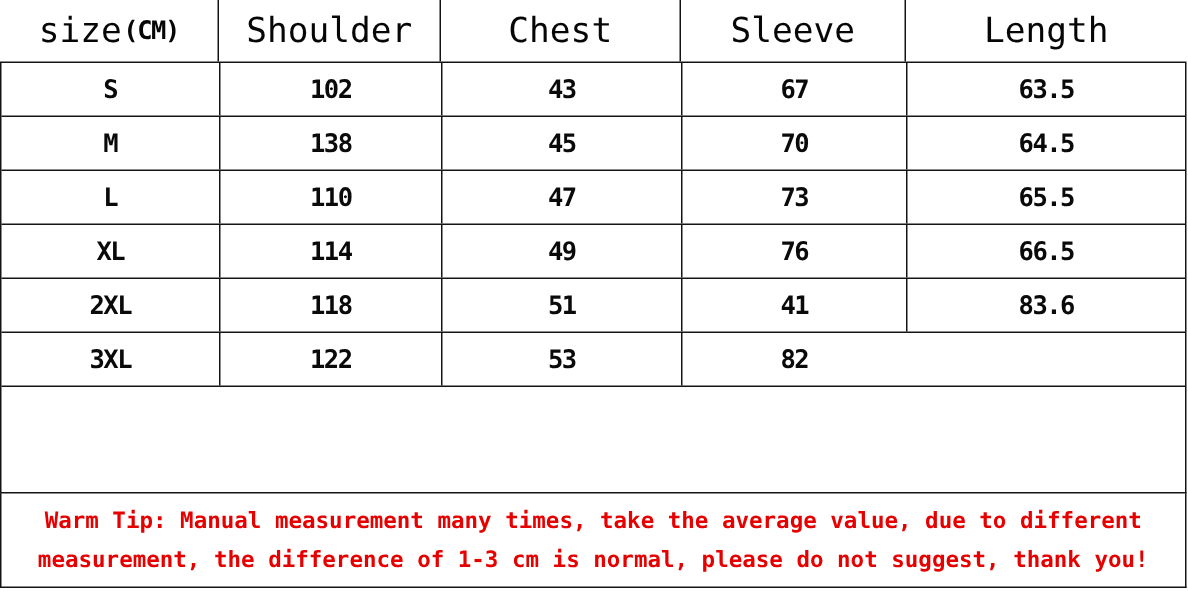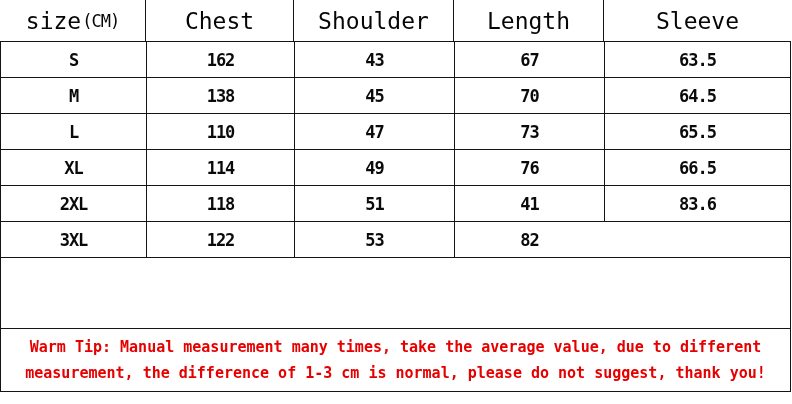--- a/index.html
+++ b/index.html
@@ -20,21 +20,21 @@
   
   .thead {
     height: 42px;
     border-bottom: 1px solid #141414;
   }
   .th {
     display: flex; align-items: center; justify-content: center;
     font-size: 23px; color: #060606; font-weight: 500;
     letter-spacing: 0px; white-space: nowrap;
   }
-  .th .unit { font-size: 17px; font-weight: 400; margin-left: 1px; letter-spacing: -1px; }
+  .th .unit { font-size: 17px; font-weight: 700; margin-left: 1px; letter-spacing: -1px; }
   .th + .th { border-left: 1px solid #141414; }
 
   
   .tbody { border-left: 1px solid #141414; border-right: 1px solid #141414; }
   .trow { height: 36px; border-bottom: 1px solid #141414; }
   .tcell {
     display: flex; align-items: center; justify-content: center;
     font-size: 17px; font-weight: 700; color: #0a0a0a;
     letter-spacing: -1px;
   }
@@ -66,30 +66,30 @@
 </head>
 <body>
 
 <div class="sheet">
 
   <div class="thead cols">
     <div class="th">
       <span>size</span>
         <span class="unit">(CM)</span>
     </div>
+    <div class="th">Shoulder</div>
     <div class="th">Chest</div>
-    <div class="th">Shoulder</div>
+    <div class="th">Sleeve</div>
     <div class="th">Length</div>
-    <div class="th">Sleeve</div>
   </div>
 
   <div class="tbody" id="tbody">
       <div class="trow cols">
         <div class="tcell">S</div>
-        <div class="tcell">162</div>
+        <div class="tcell">102</div>
         <div class="tcell">43</div>
         <div class="tcell">67</div>
         <div class="tcell">63.5</div>
       </div>
       <div class="trow cols">
         <div class="tcell">M</div>
         <div class="tcell">138</div>
         <div class="tcell">45</div>
         <div class="tcell">70</div>
         <div class="tcell">64.5</div>

